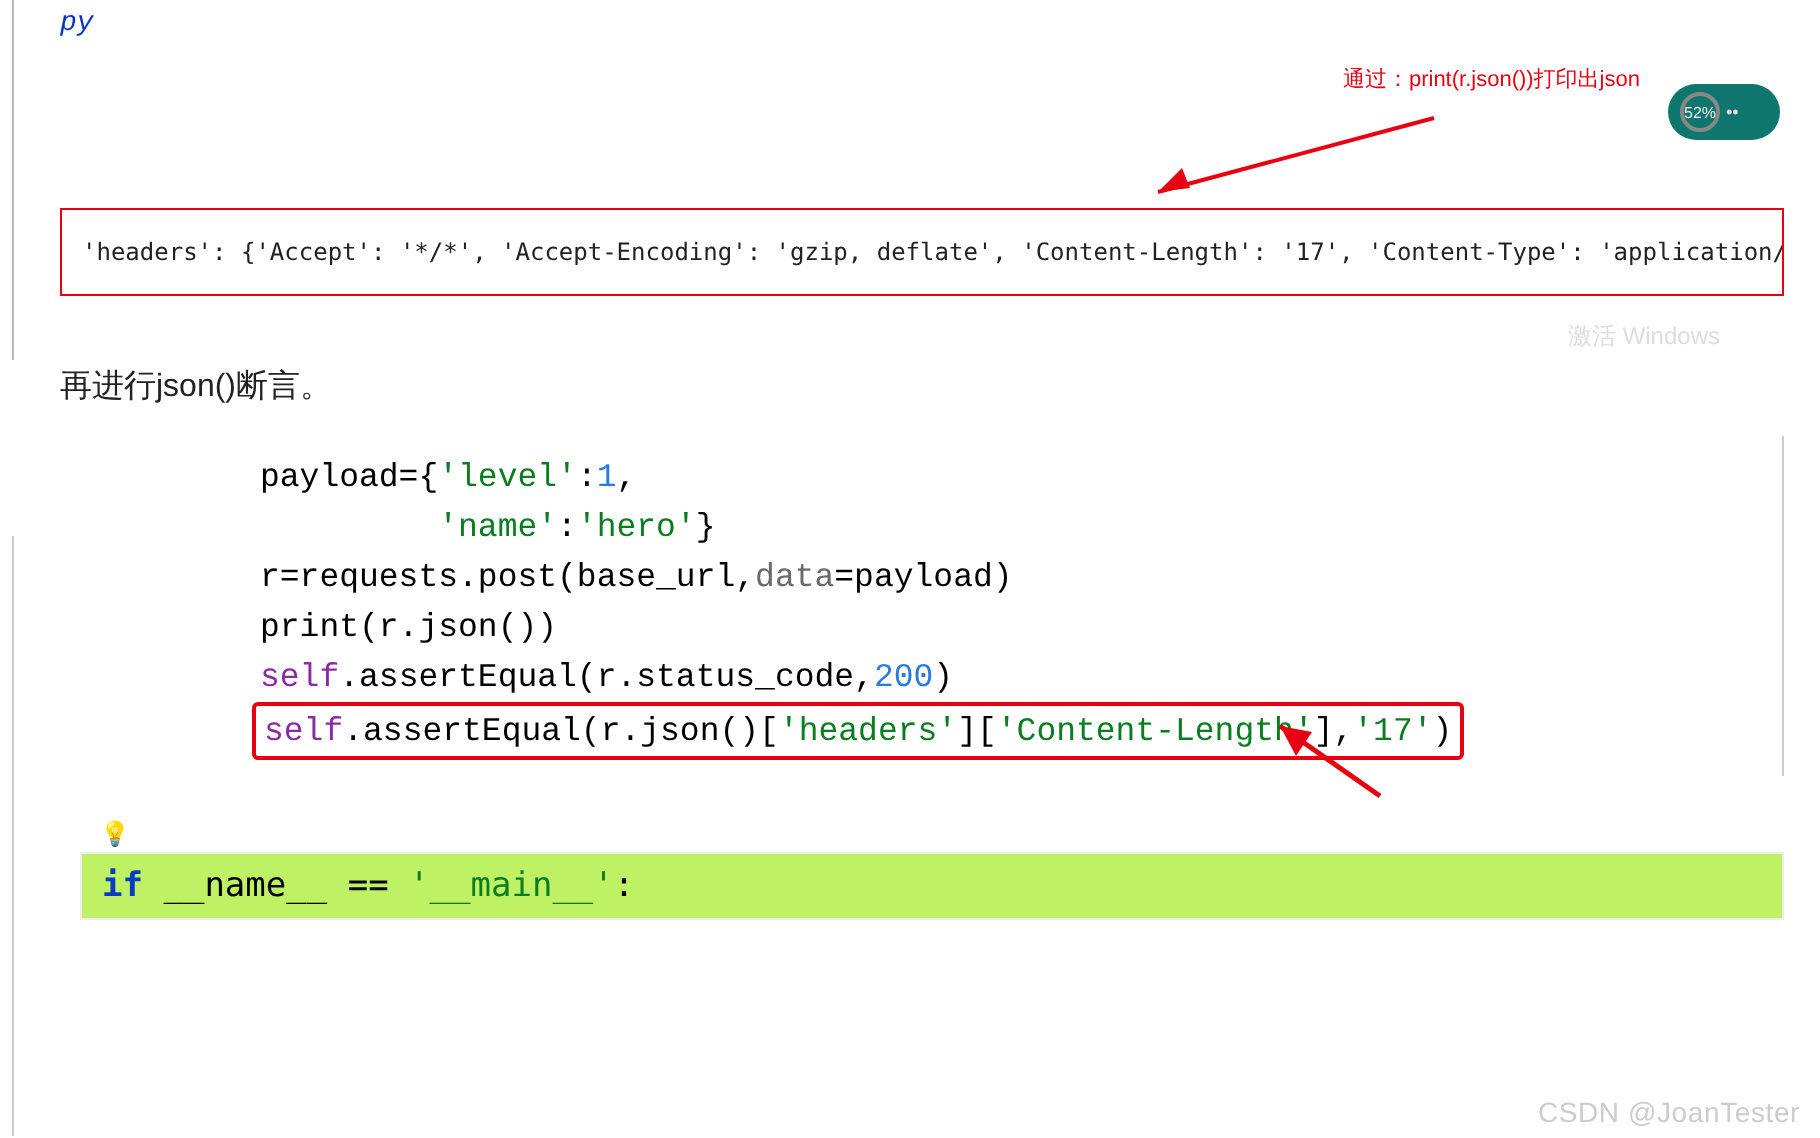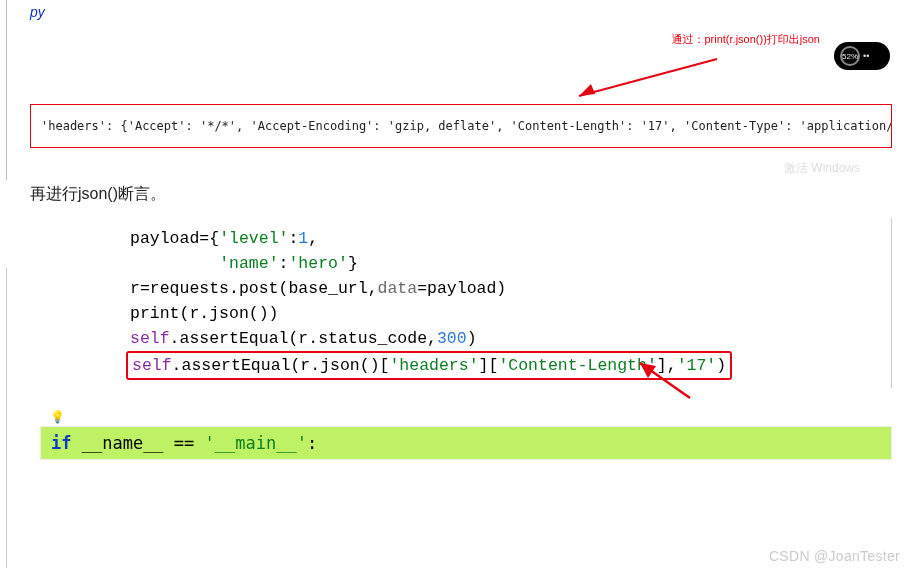--- a/index.html
+++ b/index.html
@@ -22,21 +22,21 @@
     }
     .left-border2 {
       position: absolute;
       left: 6px;
       top: 268px;
       width: 1px;
       height: 300px;
       background: #ccc;
     }
     .py-label {
-      font-family: Liberation Sans, sans-serif;
+      font-family: Liberation Mono, monospace;
       color: #0b33c2;
       font-style: italic;
       font-size: 14px;
       padding: 4px 12px 4px 18px;
     }
     .annotation-area {
       position: relative;
       height: 75px;
     }
     .red-annotation {
@@ -46,21 +46,21 @@
       color: #e60012;
       font-size: 11px;
       text-align: center;
     }
     .battery-widget {
       position: absolute;
       right: 20px;
       top: 18px;
       width: 56px;
       height: 28px;
-      background: #000000;
+      background: #0f766e;
       border-radius: 14px;
       display: flex;
       align-items: center;
       padding: 0 6px;
       color: #ddd;
       font-size: 9px;
     }
     .battery-circle {
       width: 20px;
       height: 20px;
@@ -177,21 +177,21 @@
 
 <div class="text-block">
   <div>再进行json()断言。</div>
 </div>
 
 <div class="code-block">
   <div class="code-line"><span>payload={</span><span class="kw-str">'level'</span><span>:</span><span class="kw-num">1</span><span>,</span></div>
   <div class="code-line"><span>         </span><span class="kw-str">'name'</span><span>:</span><span class="kw-str">'hero'</span><span>}</span></div>
   <div class="code-line"><span>r=requests.post(base_url,</span><span class="kw-param">data</span><span>=payload)</span></div>
   <div class="code-line">print(r.json())</div>
-  <div class="code-line"><span class="kw-self">self</span><span>.assertEqual(r.status_code,</span><span class="kw-num">300</span><span>)</span></div>
+  <div class="code-line"><span class="kw-self">self</span><span>.assertEqual(r.status_code,</span><span class="kw-num">200</span><span>)</span></div>
   <div class="code-line"><span class="highlight-line"><span class="kw-self">self</span><span>.assertEqual(r.json()[</span><span class="kw-str">'headers'</span><span>][</span><span class="kw-str">'Content-Length'</span><span>],</span><span class="kw-str">'17'</span><span>)</span></span></div>
   <svg class="arrow2" width="70" height="45">
     <line x1="60" y1="40" x2="10" y2="5" stroke="#e60012" stroke-width="2.5"></line>
     <polygon points="10,5 26,8 18,20" fill="#e60012"></polygon>
   </svg>
 </div>
 
 <div class="bulb">💡</div>
 
 <div class="if-block"><span class="kw-if">if</span><span> __name__ == </span><span class="kw-str">'__main__'</span><span>:</span></div>

